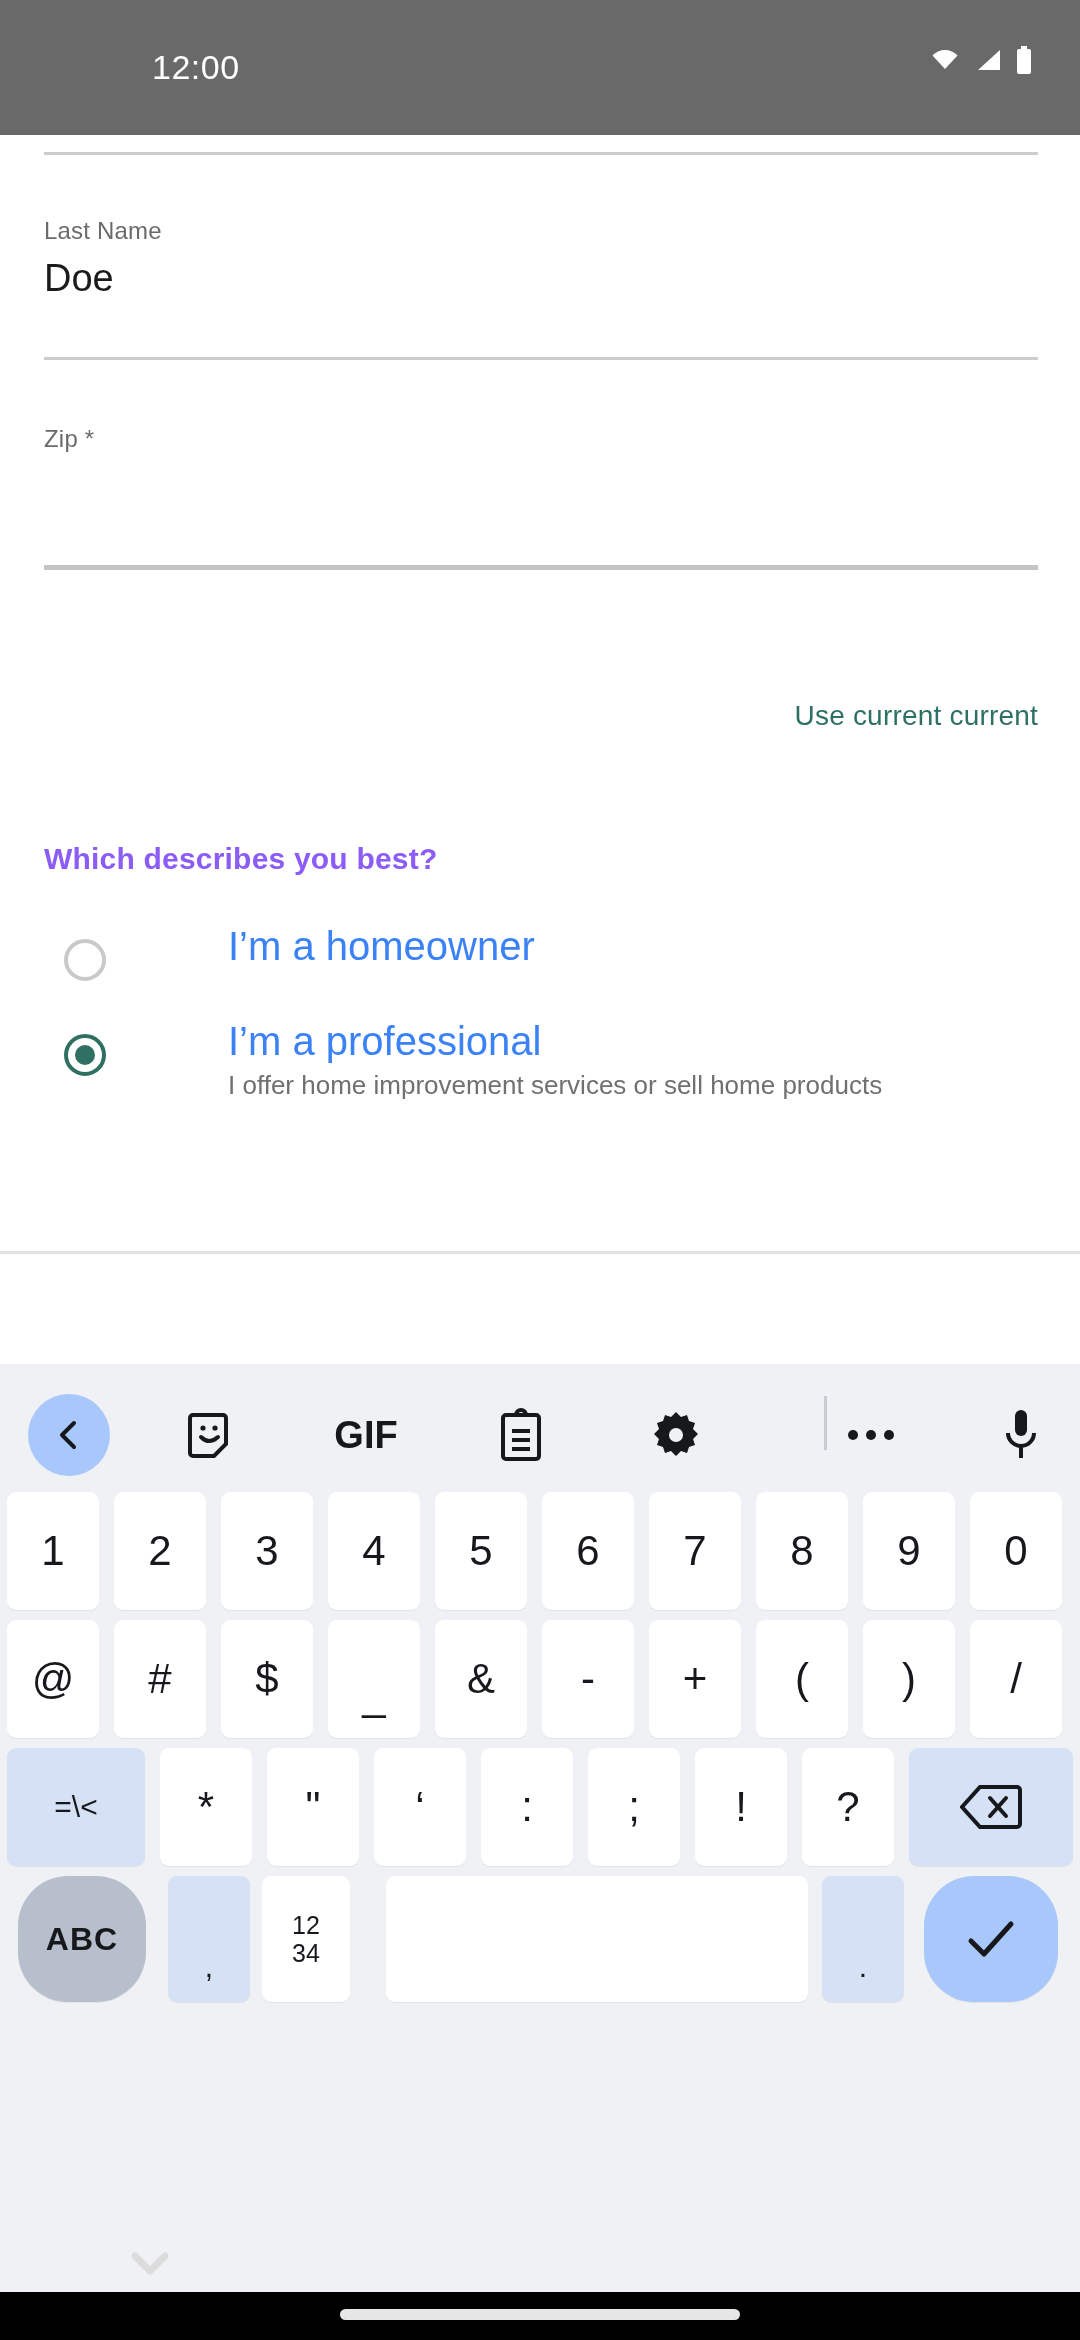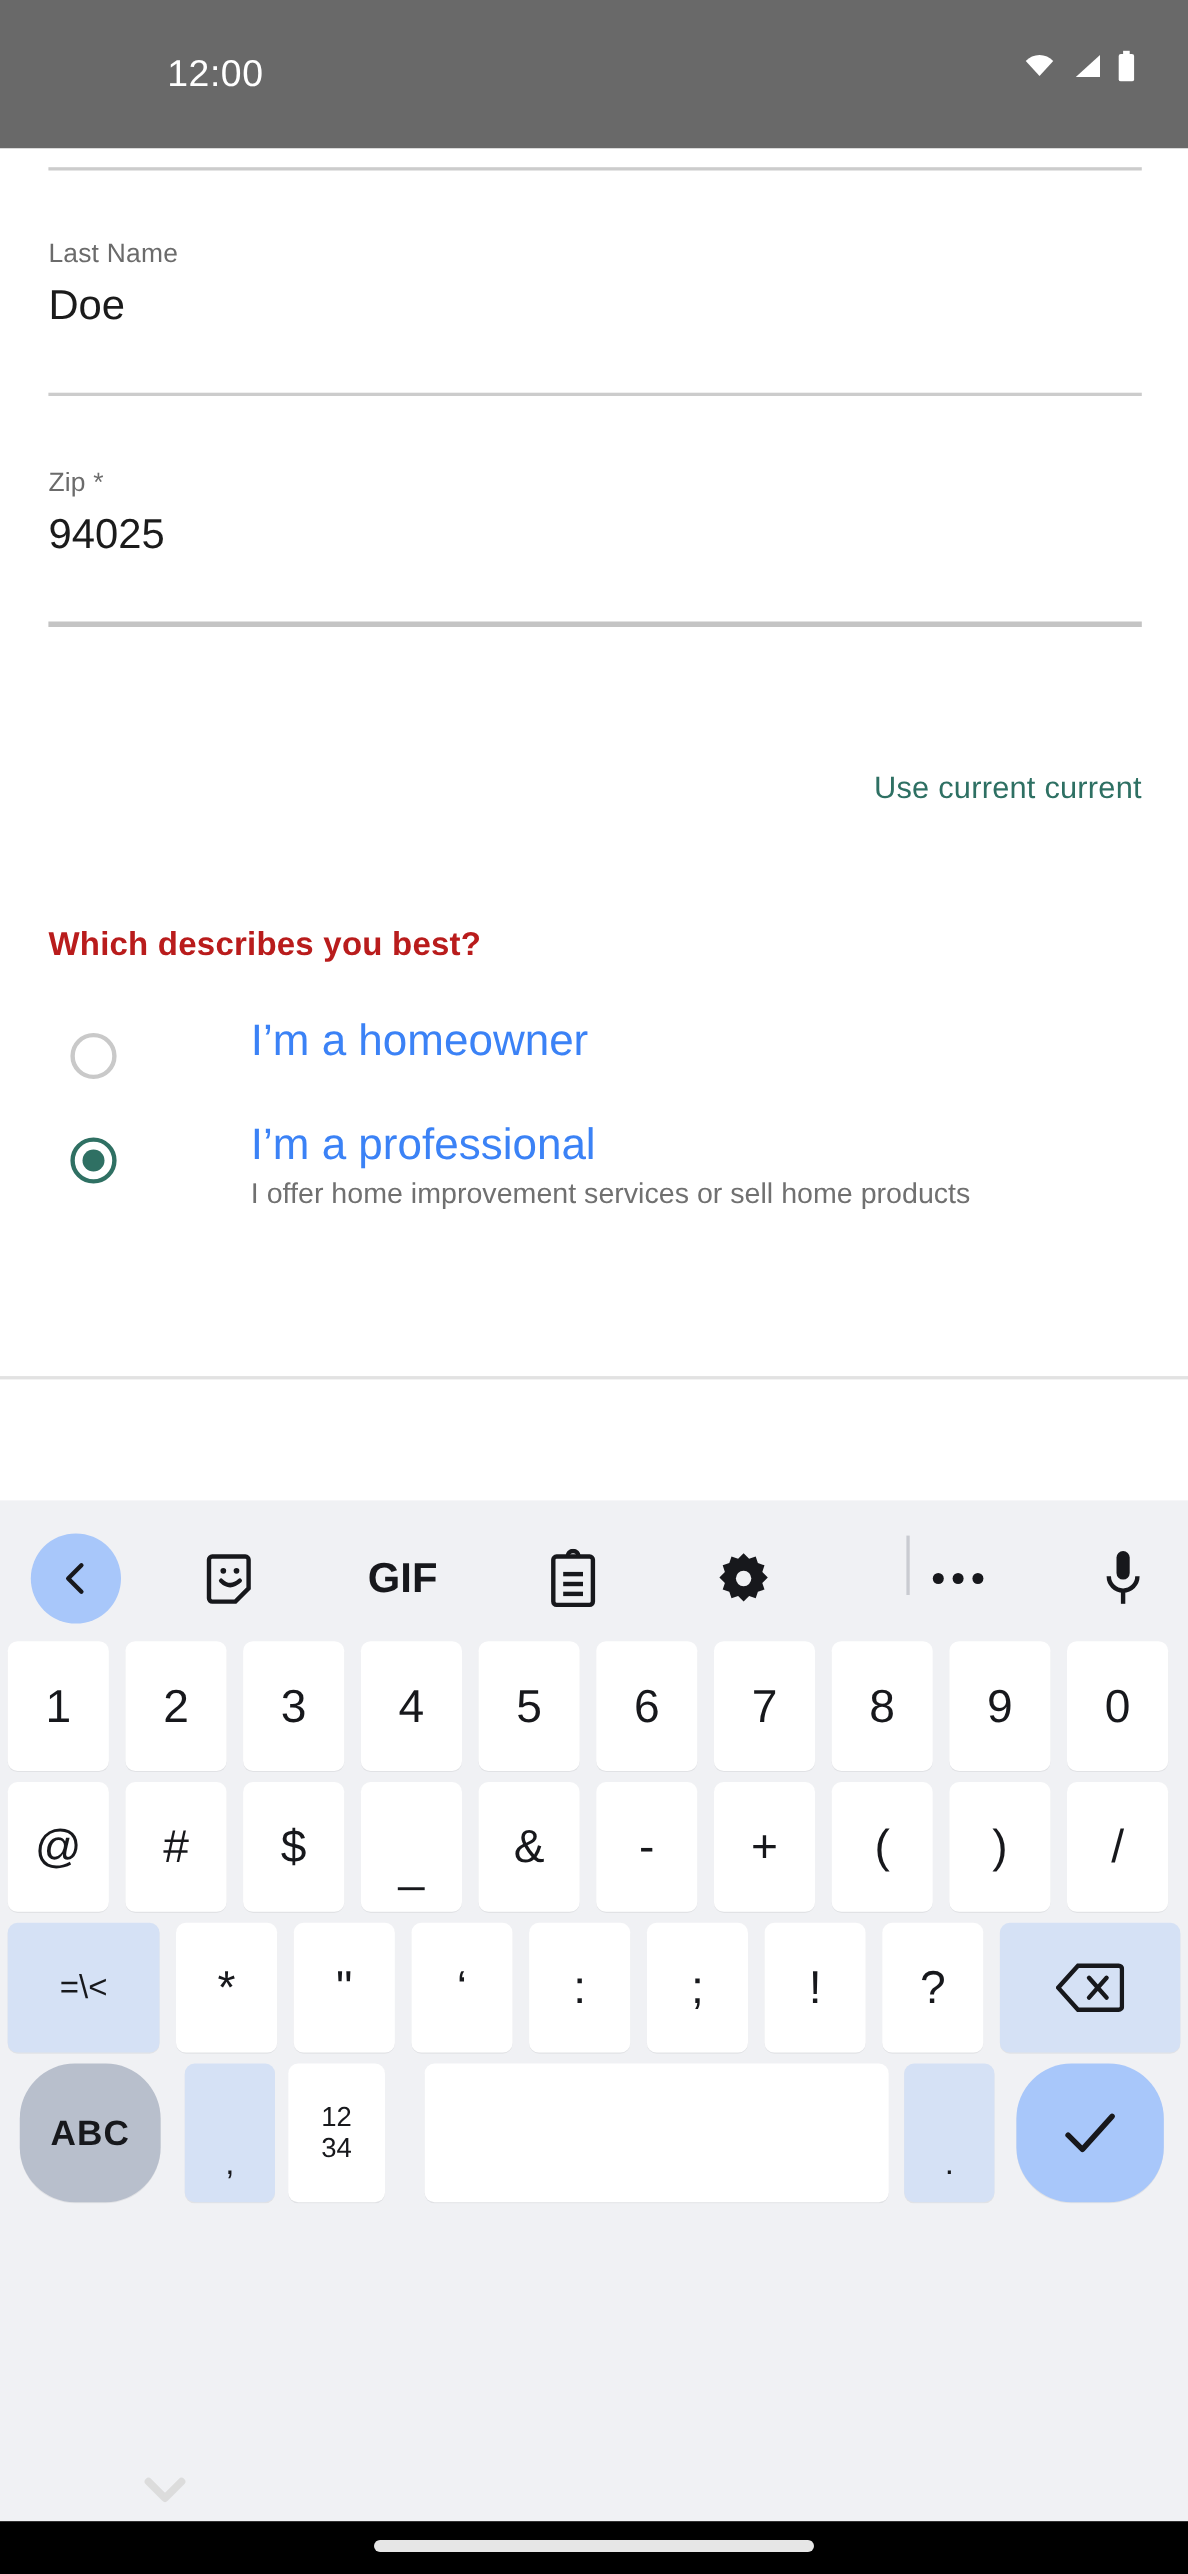--- a/index.html
+++ b/index.html
@@ -51,21 +51,21 @@
   .link-row{
     position:absolute; left:44px; top:565px; width:994px; text-align:right;
   }
   .link-row .link{
     font-size:28px; color:#2e7063; letter-spacing:.2px;
     display:inline-block;
   }
 
   .question{
     position:absolute; left:44px; top:707px;
-    font-size:30px; font-weight:bold; color:#b91c1c; letter-spacing:.2px;
+    font-size:30px; font-weight:bold; color:#8b5cf6; letter-spacing:.2px;
   }
 
   .opt{ position:absolute; left:44px; width:994px; }
   #opt-homeowner{ top:790px; }
   #opt-professional{ top:885px; }
 
   .radio{
     position:absolute; left:20px; top:14px;
     width:42px; height:42px; border-radius:50%;
     border:4px solid #c9c9c9; background:#fff;
@@ -175,21 +175,20 @@
     <div class="divider-top"></div>
 
     <div class="field" id="field-lastname">
       <div class="flabel">Last Name</div>
       <div class="fvalue" placeholder="Last Name">Doe</div>
       <div class="underline"></div>
     </div>
 
     <div class="field" id="field-zip">
       <div class="flabel">Zip *</div>
-      <div class="fvalue" placeholder="Zip *">94025</div>
       <div class="underline"></div>
     </div>
 
     <div class="link-row">
       <span class="link">Use current current</span>
     </div>
 
     <div class="question">Which describes you best?</div>
 
     <div class="opt" id="opt-homeowner">

